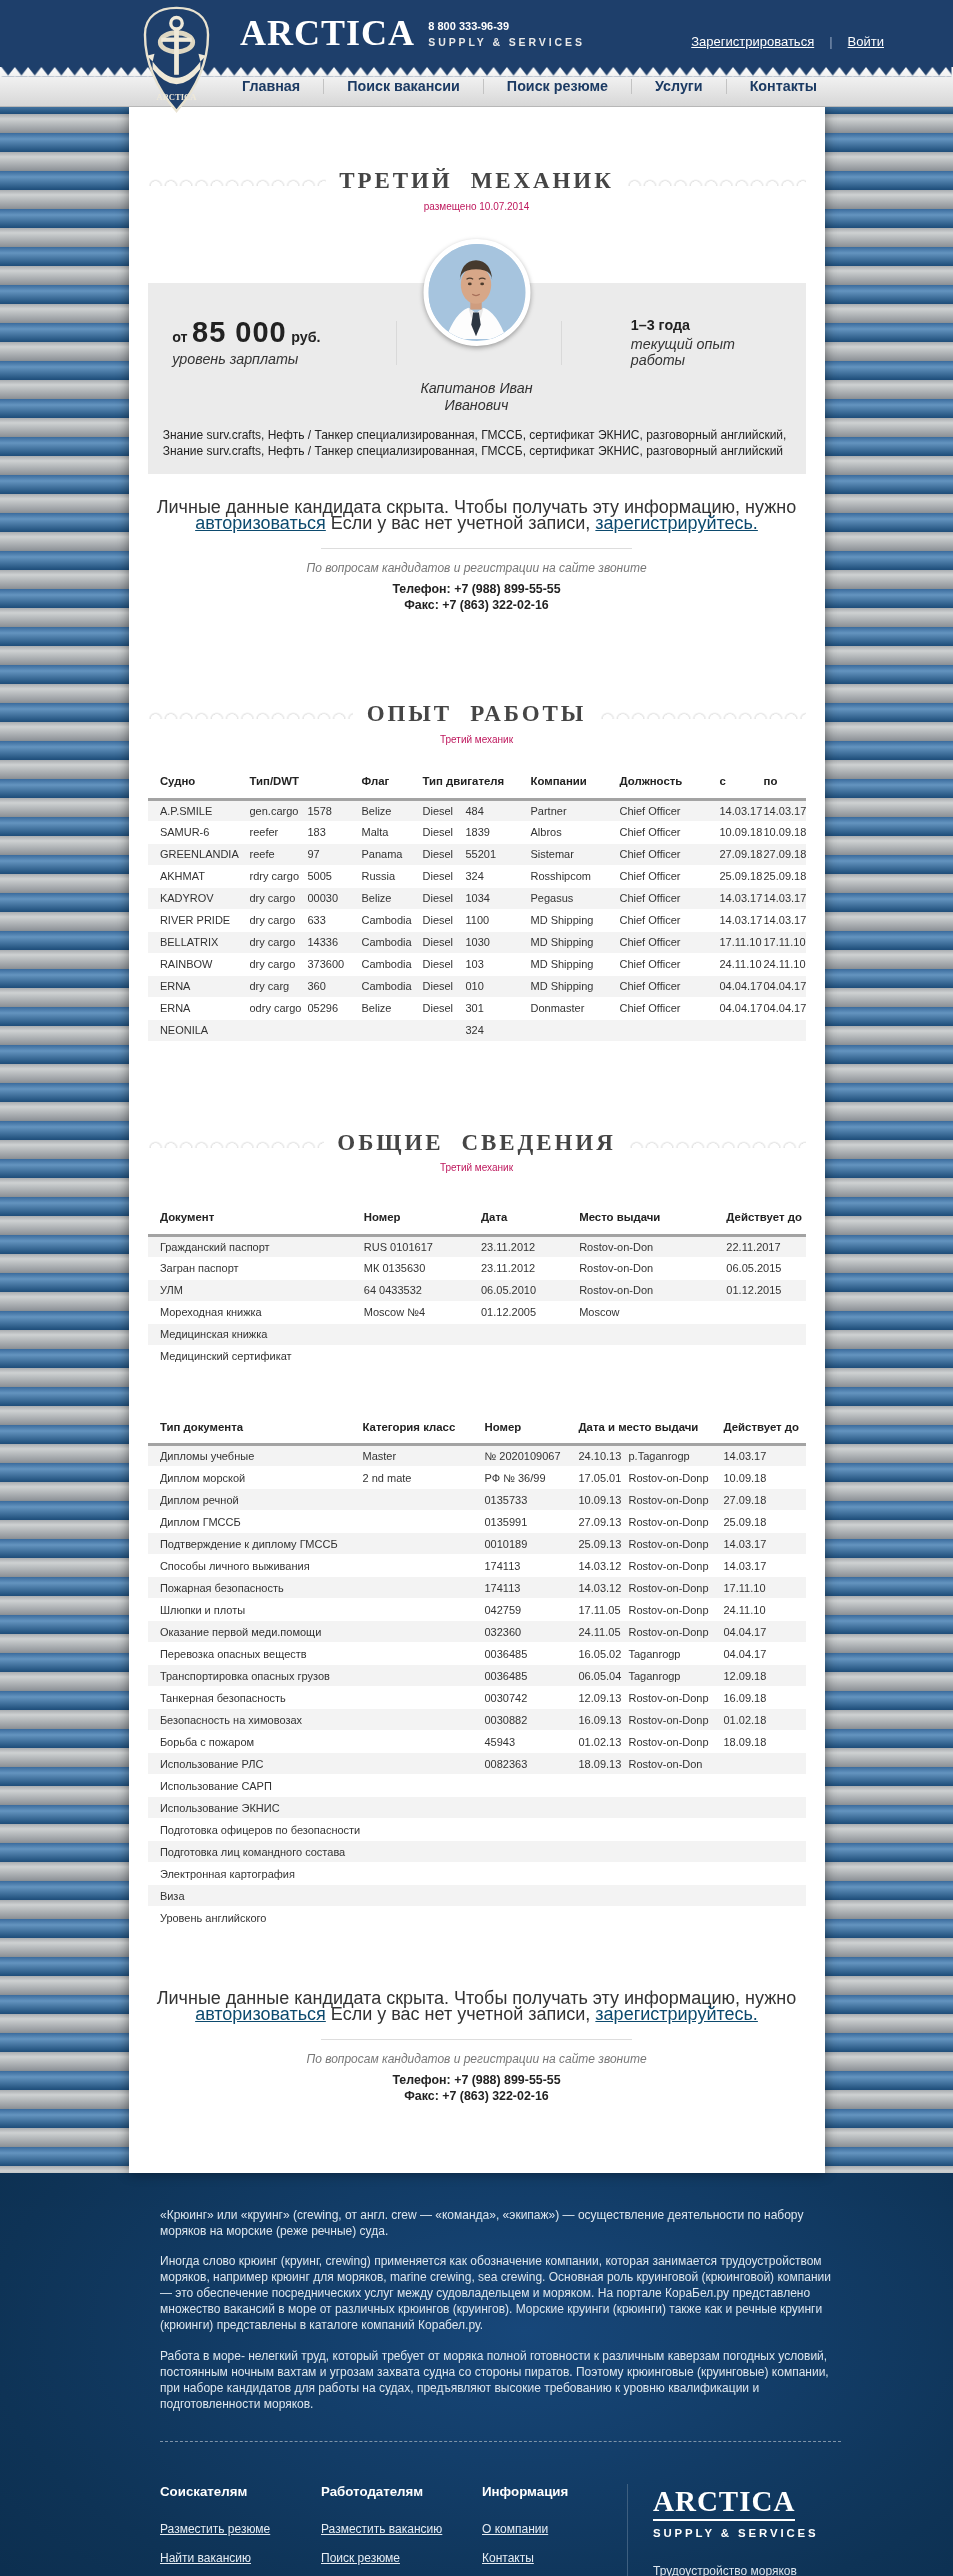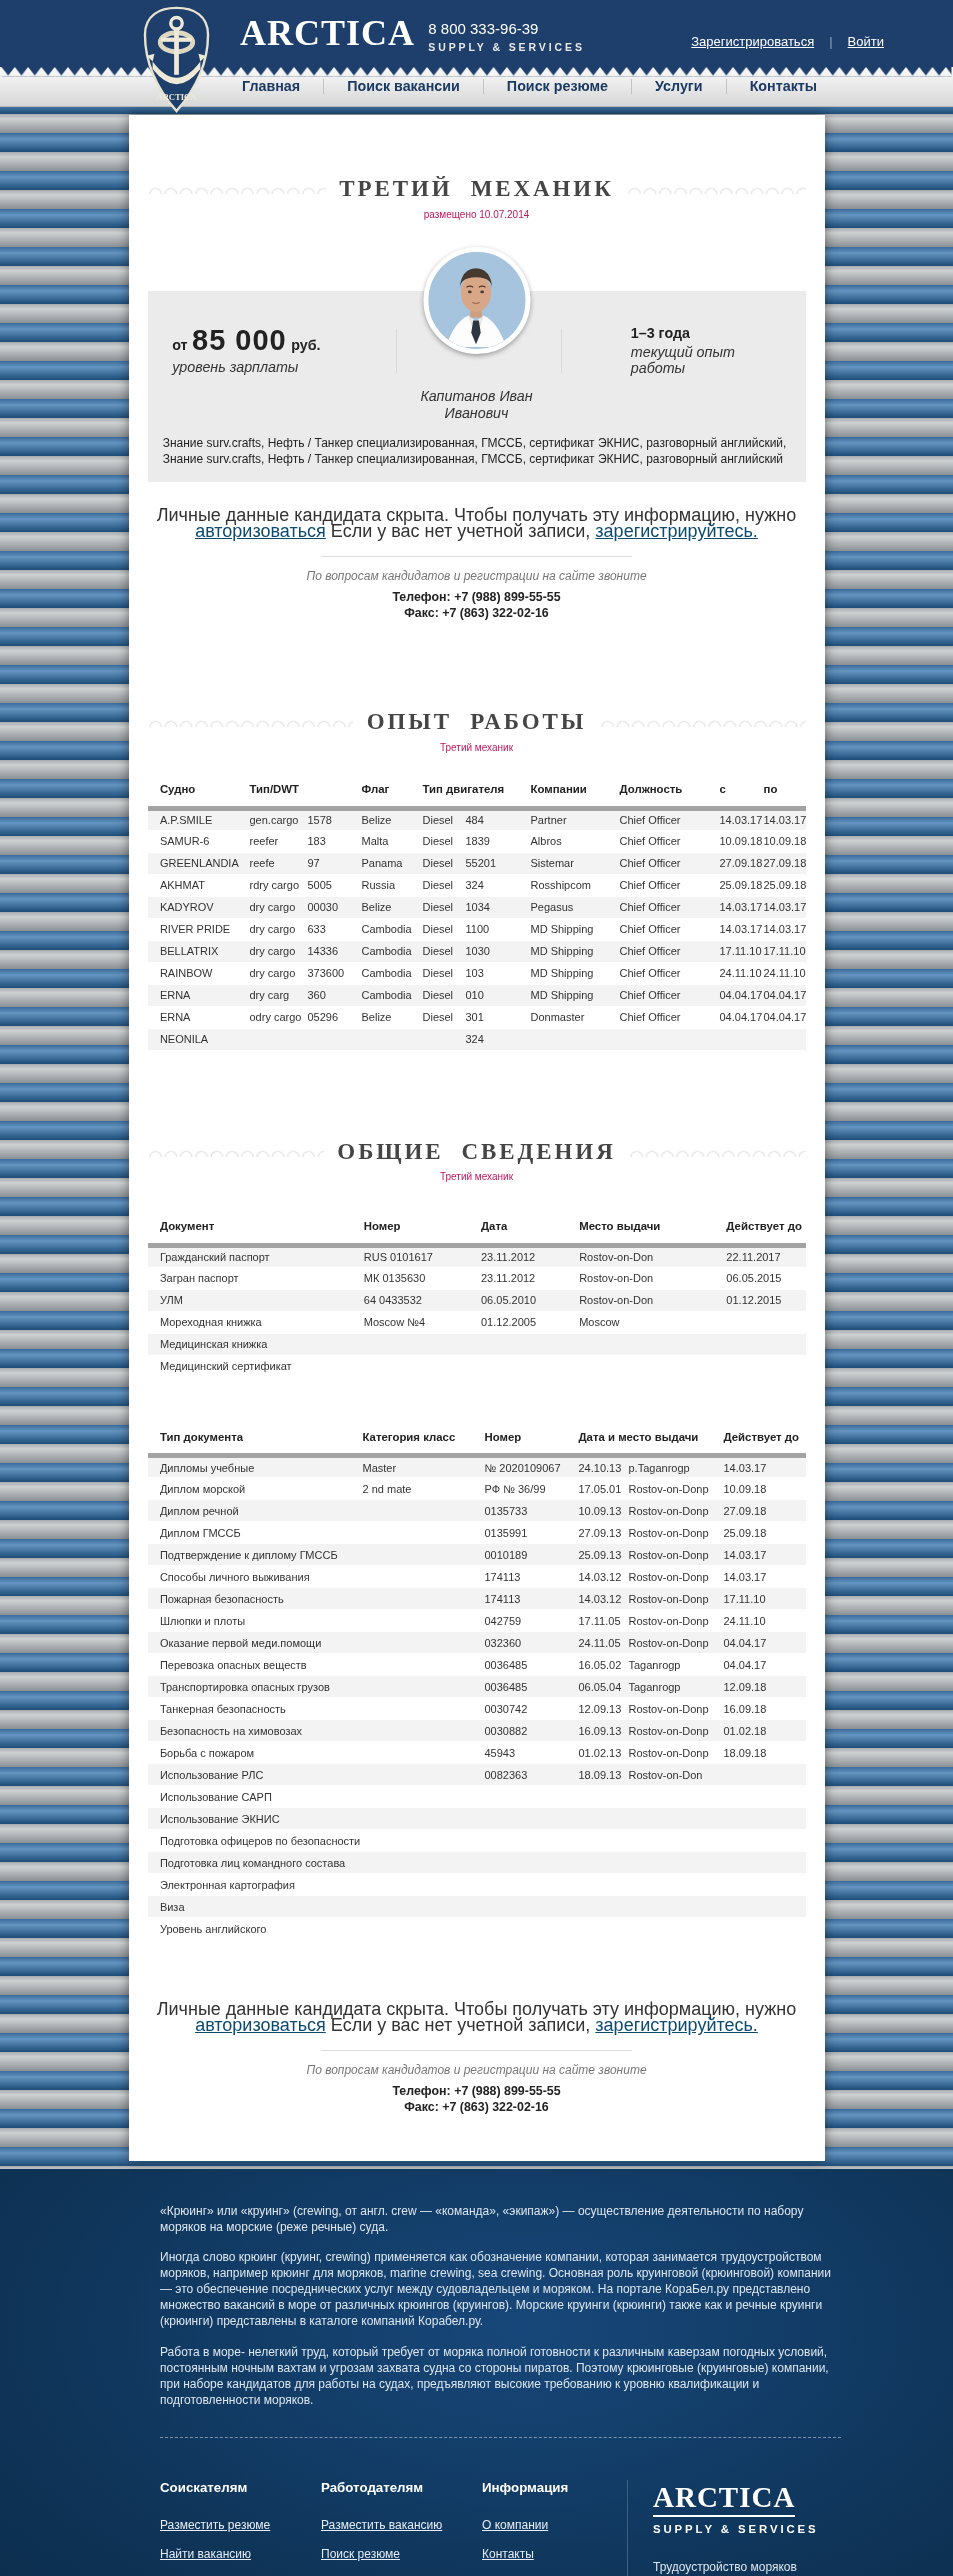--- a/index.html
+++ b/index.html
@@ -10,38 +10,38 @@
       #3a6b9d 19px, #6494bf 25px, #275783 36px, #1f4d7a 38px);
   }
 
   
   .site-header { position:relative; height:67px; background:#1e3f6b; z-index:5; }
   .logo-badge { position:absolute; left:141px; top:5.7px; width:71px; height:107px; z-index:6; }
   .brand-wrap { position:absolute; left:240px; top:15.3px; display:flex; align-items:flex-start; }
   .brand-title { font-family:"Liberation Serif", serif; font-weight:bold; color:#fff;
                  font-size:36px; line-height:36px; letter-spacing:1px; text-transform:uppercase; }
   .brand-meta { margin-left:13.3px; padding-top:4.8px; }
-  .brand-phone { color:#fff; font-size:15px; font-weight:normal; }
+  .brand-phone { color:#fff; font-size:11px; font-weight:bold; }
   .brand-tagline { color:#e9e9e9; font-size:10.5px; letter-spacing:2.9px; text-transform:uppercase; margin-top:3.8px; font-weight:bold;}
   .auth-links { position:absolute; right:69px; top:34px; color:#cfd8e4; font-size:13px; }
   .auth-links a { color:#fff; text-decoration:underline; }
   .auth-links .sep { margin:0 11.4px; color:#8fa3bd; }
 
   
   .main-nav { position:relative; height:40px; background:linear-gradient(#fafafa,#d7d7d7);
               border-bottom:1px solid #b7b7b7; z-index:4; }
   .zigzag { position:absolute; top:0; left:0; width:100%; height:9.5px; display:block; }
   .main-nav ul { list-style:none; display:flex; padding-left:242px; height:100%; align-items:center; }
   .main-nav li { padding:0 23px; font-size:14.3px; color:#1b3a63; font-weight:bold; cursor:pointer;
                  border-left:1px solid #c3c3c3; line-height:15.3px; }
   .main-nav li:first-child { border-left:none; padding-left:0; }
 
   
-  .sheet { width:696px; margin:8px auto; background:#fff; box-shadow:0 0 11.4px rgba(0,0,0,.45);
-           padding:0 19px 46px; position:relative; z-index:2; }
+  .sheet { width:696px; margin:0 auto; background:#fff; box-shadow:0 0 11.4px rgba(0,0,0,.45);
+           padding:0 19px 69px; position:relative; z-index:2; }
 
   .title-row { display:flex; align-items:center; gap:13.3px; padding-top:61px; }
   .title-row.mt-section { padding-top:0; margin-top:88px; }
   .wave { flex:1; height:11.4px;
           background:radial-gradient(circle 6.7px at 7.6px 11.4px, rgba(0,0,0,0) 4.8px, #e2e2e2 5.2px, rgba(0,0,0,0) 7.2px);
           background-size:15.3px 11.4px; background-repeat:repeat-x; }
   h1.page-title, h2.section-title {
       font-family:"Liberation Serif", serif; font-weight:bold; text-transform:uppercase;
       color:#454545; font-size:23px; letter-spacing:2.9px; word-spacing:9.5px; white-space:nowrap; }
   .subtitle { text-align:center; color:#be185d; font-size:10px; margin-top:6.7px; }
@@ -68,21 +68,21 @@
   .auth-note { margin-top:25px; text-align:center; font-size:18px; line-height:16px; color:#333; }
   .auth-note a { color:#0c4a6e; text-decoration:underline; }
   .divider { width:311px; margin:17px auto 0; border-top:1px solid #ddd; }
   .call-note { margin-top:11.4px; text-align:center; }
   .call-hint { font-style:italic; color:#777; font-size:12px; }
   .phones { margin-top:7.6px; font-weight:bold; font-size:12.4px; line-height:15.3px; color:#222; }
 
   
   table { border-collapse:collapse; table-layout:fixed; width:658px; margin-top:30.5px; }
   thead th { font-size:11.4px; text-align:left; padding:0 0 10.5px; font-weight:bold; color:#222;
-             white-space:nowrap; overflow:visible; border-bottom:5px solid #a3a3a3; }
+             white-space:nowrap; overflow:visible; border-bottom:3px solid #a3a3a3; }
   thead th:first-child { padding-left:12.4px; }
   tbody td { font-size:11px; height:22px; color:#333; white-space:nowrap; overflow:visible; }
   tbody td:first-child { padding-left:12.4px; }
   tbody tr { border-bottom:1.9px solid #fff; }
   tbody tr:nth-child(odd) { background:#f3f3f3; }
   .docs-gap { margin-top:38px; }
   .certs-gap { margin-top:53px; }
 
   
   .site-footer { position:relative; min-height:526px; margin-top:0; color:#dde6ee; z-index:1;

